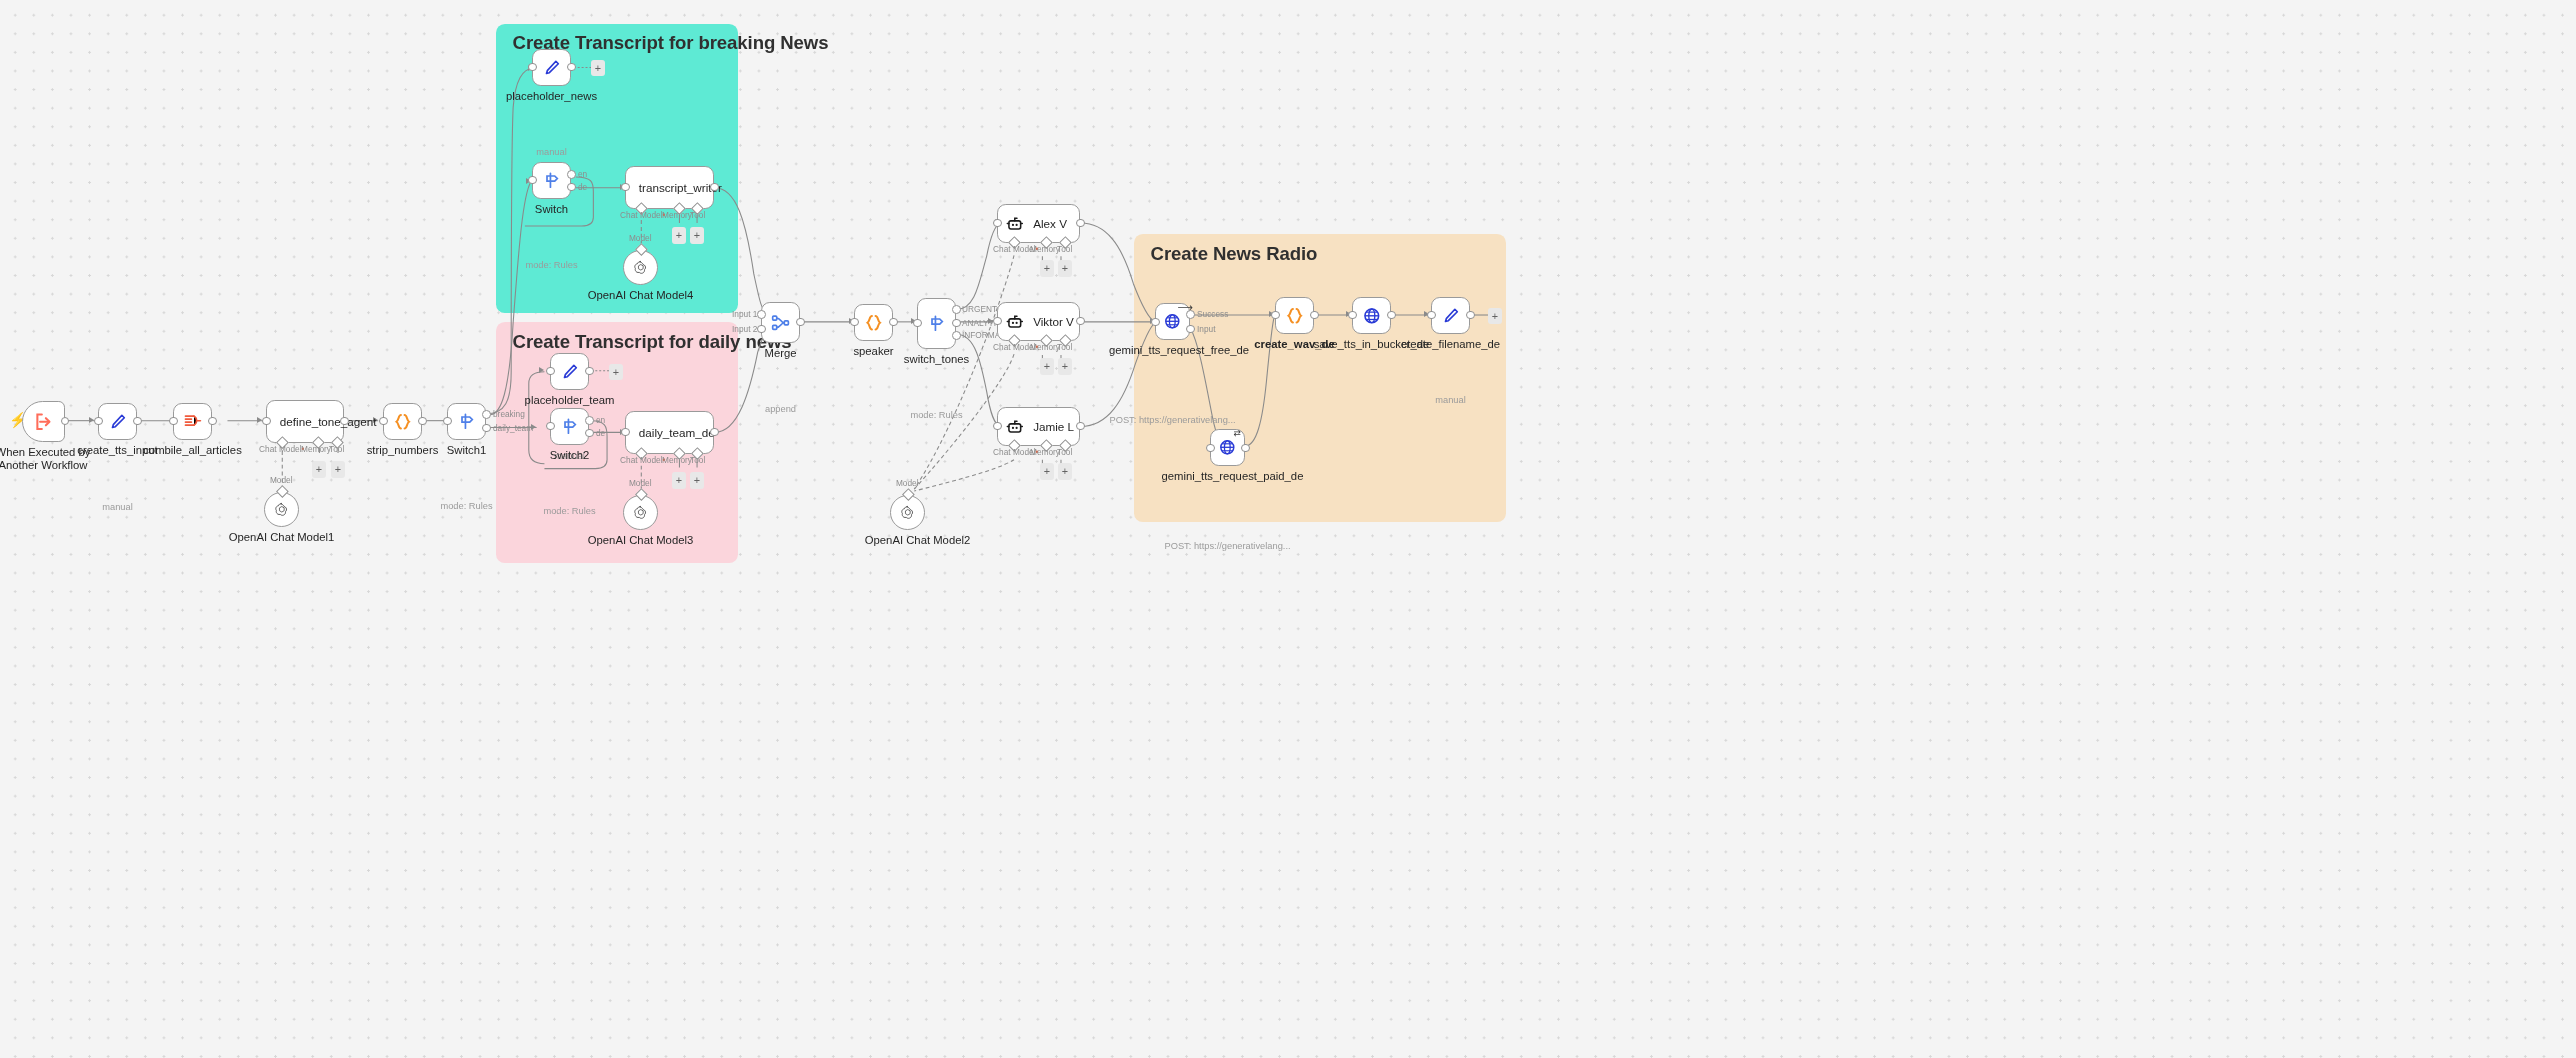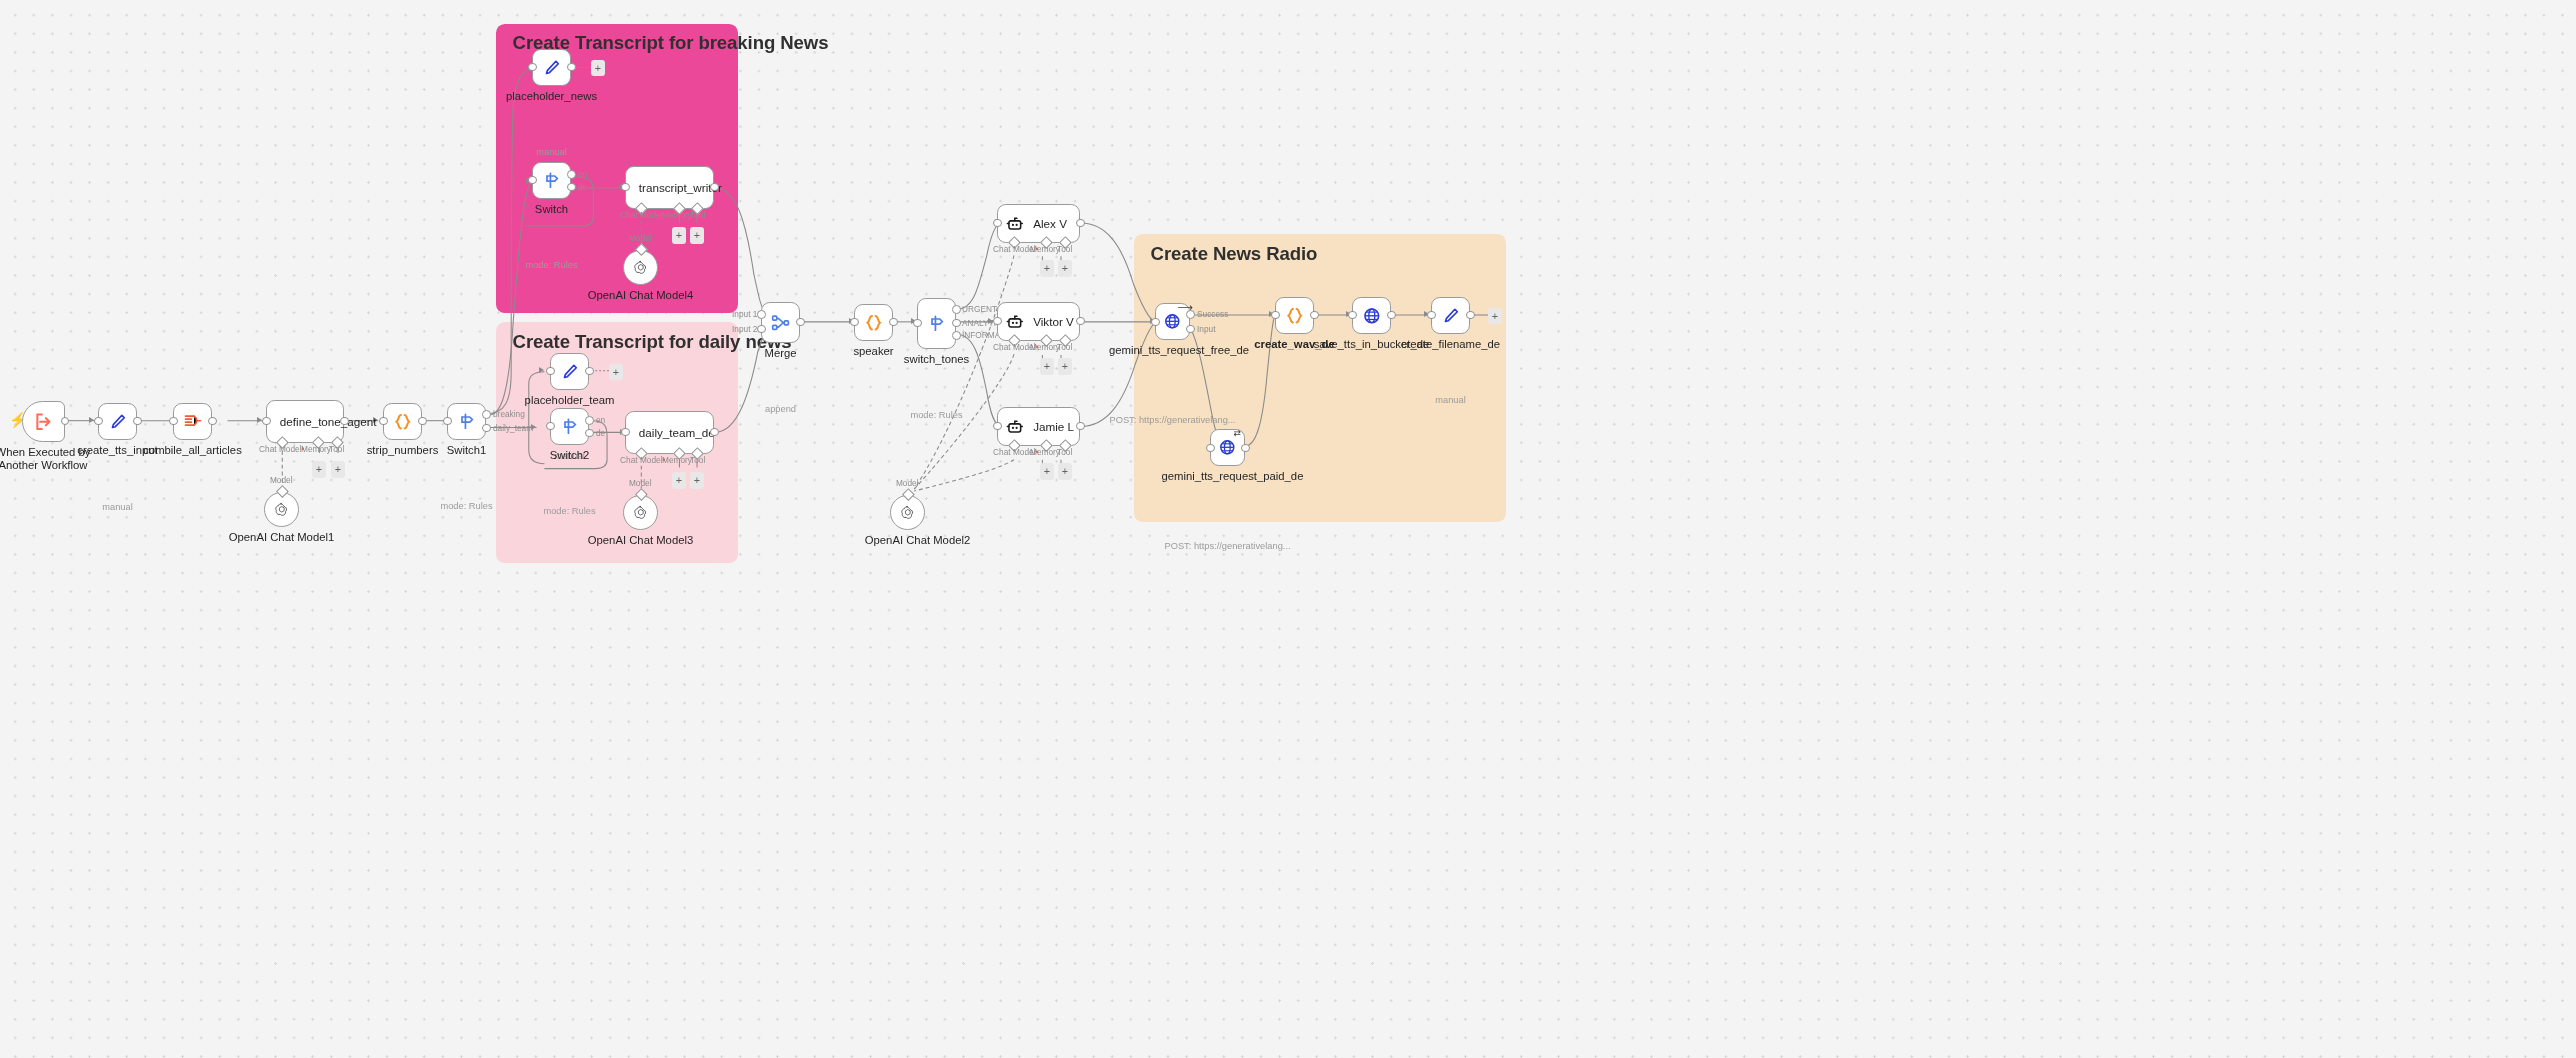--- a/index.html
+++ b/index.html
@@ -15,21 +15,21 @@
   #canvas{position:relative;width:2576px;height:1059px;}
 
   
   .group{position:absolute;border-radius:8.8px;}
   .group .g-title{
     position:absolute;left:16.6px;top:8.8px;
     font-size:18.6px;font-weight:700;color:#303030;letter-spacing:-0.1px;
     white-space:nowrap;
   }
   .g-tone{background:#fdf2d0;}
-  .g-green{background:#ec4899;}
+  .g-green{background:#5eead4;}
   .g-pink{background:#fbd5dc;}
   .g-blue{background:#d6e4f7;}
   .g-orange{background:#f7e1c2;}
 
   
   .node{position:absolute;box-sizing:border-box;}
   .nbox{
     position:absolute;left:0;top:0;
     background:#fff;border:1.3px solid #9a9a9a;border-radius:8.8px;
     box-sizing:border-box;

